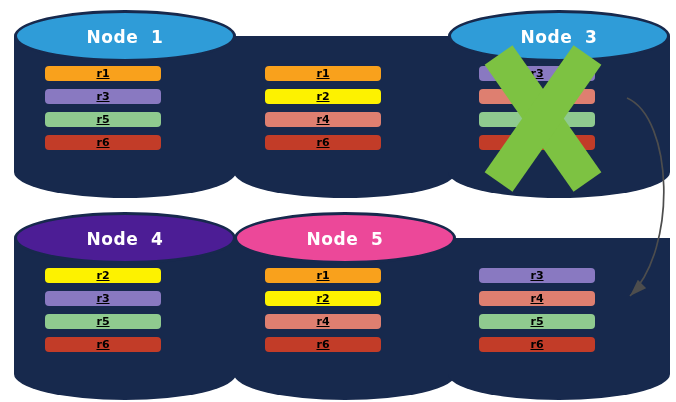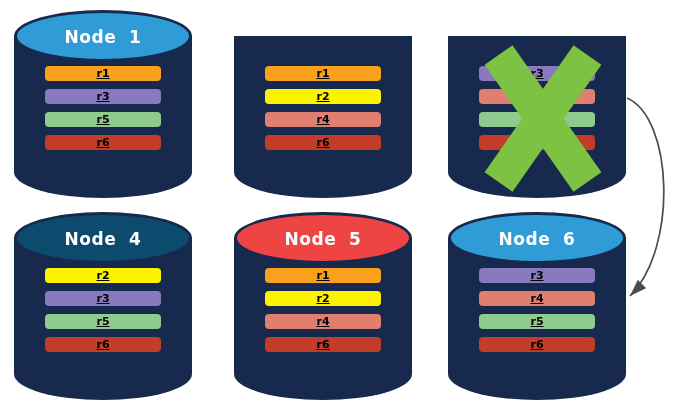--- a/index.html
+++ b/index.html
@@ -1,21 +1,21 @@
 <!DOCTYPE html>
 <html><head>
 <meta charset="utf-8">
 <style>
   html, body { margin:0; padding:0; }
   body {
     width:676px; height:402px; position:relative; overflow:hidden;
     background:#ffffff;
     font-family:"DejaVu Sans","Liberation Sans",sans-serif;
   }
-  .node { position:absolute; width:178px; height:188px; }
+  .node { position:absolute; width:178px; height:188px;padding-left:44px; }
   .cyl-body   { position:absolute; left:0; right:0; top:26px; bottom:26px; z-index:1; }
   .cyl-bottom { position:absolute; left:0; right:0; bottom:0; height:52px; border-radius:50%; z-index:1; }
   .cyl-top {
     position:absolute; left:0; right:0; top:0; height:52px; border-radius:50%;
     border:3px solid #17294D; box-sizing:border-box; z-index:3;
     display:flex; align-items:center; justify-content:center;
   }
   .node-title {
     color:#ffffff; font-weight:bold; font-size:17px;
     white-space:pre; letter-spacing:0.5px; padding-top:2px;
@@ -56,66 +56,66 @@
     <div class="bar" style="background: rgb(249, 161, 28);">r1</div>
     <div class="bar" style="background: rgb(253, 242, 0);">r2</div>
     <div class="bar" style="background: rgb(222, 127, 112);">r4</div>
     <div class="bar" style="background: rgb(194, 60, 40);">r6</div>
   </div>
 </div>
 
 <div class="node" style="left:448px; top:10px">
   <div class="cyl-bottom" style="background: rgb(23, 41, 77);"></div>
   <div class="cyl-body" style="background: rgb(23, 41, 77);"></div>
+  <div class="cyl-top" style="background: rgb(47, 156, 216);">
+    <span class="node-title">Node  3</span>
+  </div>
   <div class="bars">
     <div class="bar" style="background: rgb(137, 121, 193);">r3</div>
     <div class="bar" style="background: rgb(222, 127, 112);">r4</div>
     <div class="bar" style="background: rgb(143, 202, 143);">r5</div>
     <div class="bar" style="background: rgb(194, 60, 40);">r6</div>
   </div>
   <div class="x-overlay">
     <div class="x-stroke s1" style="background: rgb(125, 194, 66);"></div>
     <div class="x-stroke s2" style="background: rgb(125, 194, 66);"></div>
   </div>
 </div>
 
 <div class="node" style="left:14px; top:212px">
   <div class="cyl-bottom" style="background: rgb(23, 41, 77);"></div>
   <div class="cyl-body" style="background: rgb(23, 41, 77);"></div>
-  <div class="cyl-top" style="background: #0c4a6e; align-items: center;">
+  <div class="cyl-top" style="background: #4c1d95; align-items: center;">
     <span class="node-title">Node  4</span>
   </div>
   <div class="bars">
     <div class="bar" style="background: rgb(253, 242, 0);">r2</div>
     <div class="bar" style="background: rgb(137, 121, 193);">r3</div>
     <div class="bar" style="background: rgb(143, 202, 143);">r5</div>
     <div class="bar" style="background: rgb(194, 60, 40);">r6</div>
   </div>
 </div>
 
 <div class="node" style="left:234px; top:212px">
   <div class="cyl-bottom" style="background: rgb(23, 41, 77);"></div>
   <div class="cyl-body" style="background: rgb(23, 41, 77);"></div>
-  <div class="cyl-top" style="background: #ef4444;">
+  <div class="cyl-top" style="background: #ec4899;">
     <span class="node-title">Node  5</span>
   </div>
   <div class="bars">
     <div class="bar" style="background: rgb(249, 161, 28);">r1</div>
     <div class="bar" style="background: rgb(253, 242, 0);">r2</div>
     <div class="bar" style="background: rgb(222, 127, 112);">r4</div>
     <div class="bar" style="background: rgb(194, 60, 40);">r6</div>
   </div>
 </div>
 
 <div class="node" style="left:448px; top:212px">
   <div class="cyl-bottom" style="background: rgb(23, 41, 77);"></div>
   <div class="cyl-body" style="background: rgb(23, 41, 77);"></div>
-  <div class="cyl-top" style="background: rgb(47, 156, 216);">
-    <span class="node-title">Node  6</span>
-  </div>
   <div class="bars">
     <div class="bar" style="background: rgb(137, 121, 193);">r3</div>
     <div class="bar" style="background: rgb(222, 127, 112);">r4</div>
     <div class="bar" style="background: rgb(143, 202, 143);">r5</div>
     <div class="bar" style="background: rgb(194, 60, 40);">r6</div>
   </div>
 </div>
 
 <svg class="arrow-svg" width="676" height="402" viewBox="0 0 676 402">
   <defs>

